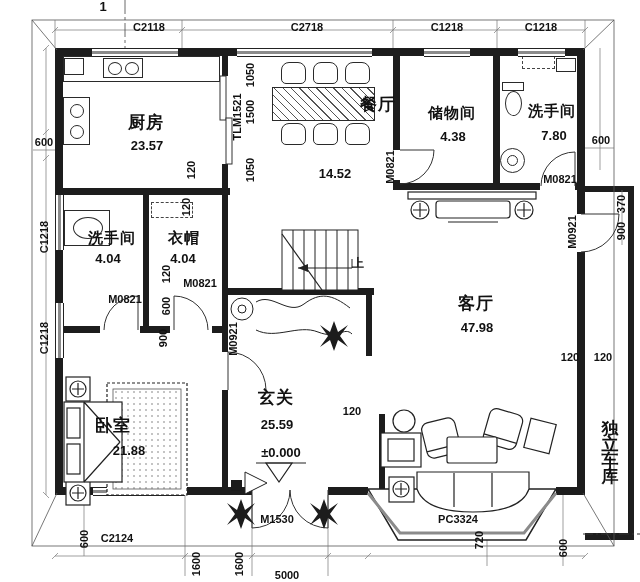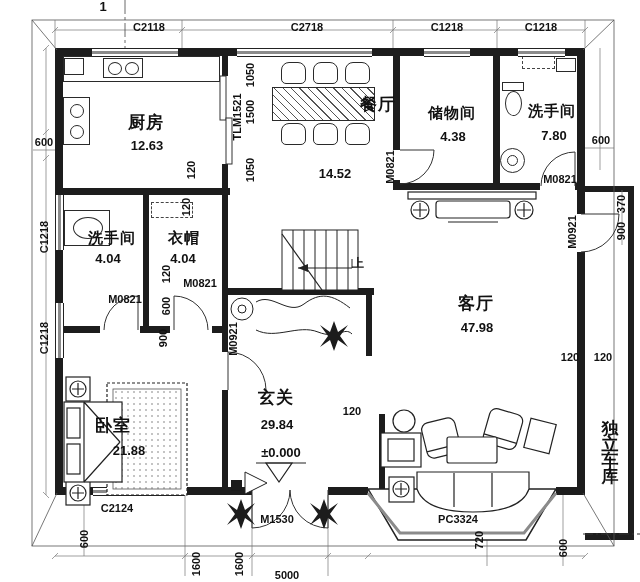--- a/index.html
+++ b/index.html
@@ -234,48 +234,48 @@
   <div class="fur dashedbox nobg" style="left:151px;top:202px;width:42px;height:16px"></div>
 
   <span class="lbl" style="left:103px;top:6px;font-size:13px">1</span>
 
   <span class="lbl" style="left:149px;top:27px">C2118</span>
   <span class="lbl" style="left:307px;top:27px">C2718</span>
   <span class="lbl" style="left:447px;top:27px">C1218</span>
   <span class="lbl" style="left:541px;top:27px">C1218</span>
   <span class="lbl v" style="left:44px;top:237px">C1218</span>
   <span class="lbl v" style="left:44px;top:338px">C1218</span>
-  <span class="lbl" style="left:117px;top:508px">C2124</span>
+  <span class="lbl" style="left:117px;top:538px">C2124</span>
   <span class="lbl" style="left:458px;top:519px">PC3324</span>
 
   <span class="lbl v" style="left:237px;top:117px">TLM1521</span>
   <span class="lbl v" style="left:390px;top:167px">M0821</span>
   <span class="lbl" style="left:560px;top:179px">M0821</span>
   <span class="lbl" style="left:125px;top:299px">M0821</span>
   <span class="lbl" style="left:200px;top:283px">M0821</span>
   <span class="lbl v" style="left:233px;top:339px">M0921</span>
   <span class="lbl v" style="left:572px;top:232px">M0921</span>
   <span class="lbl" style="left:277px;top:519px">M1530</span>
 
   <span class="lbl room-name" style="left:146px;top:122px">厨房</span>
-  <span class="lbl area" style="left:147px;top:145px">12.63</span>
+  <span class="lbl area" style="left:147px;top:145px">23.57</span>
   <span class="lbl room-name" style="left:378px;top:104px">餐厅</span>
   <span class="lbl area" style="left:335px;top:173px">14.52</span>
   <span class="lbl room-name sm" style="left:452px;top:112px">储物间</span>
   <span class="lbl area" style="left:453px;top:136px">4.38</span>
   <span class="lbl room-name sm" style="left:552px;top:110px">洗手间</span>
   <span class="lbl area" style="left:554px;top:135px">7.80</span>
   <span class="lbl room-name sm" style="left:112px;top:237px">洗手间</span>
   <span class="lbl area" style="left:108px;top:258px">4.04</span>
   <span class="lbl room-name sm" style="left:184px;top:237px">衣帽</span>
   <span class="lbl area" style="left:183px;top:258px">4.04</span>
   <span class="lbl room-name" style="left:476px;top:303px">客厅</span>
   <span class="lbl area" style="left:477px;top:327px">47.98</span>
   <span class="lbl room-name" style="left:276px;top:397px">玄关</span>
-  <span class="lbl area" style="left:277px;top:424px">29.84</span>
+  <span class="lbl area" style="left:277px;top:424px">25.59</span>
   <span class="lbl room-name" style="left:113px;top:425px">卧室</span>
   <span class="lbl area" style="left:129px;top:450px">21.88</span>
   <span class="lbl garage" style="left:610px;top:437px">独立车库</span>
 
   <span class="lbl area" style="left:281px;top:452px">±0.000</span>
   <span class="lbl" style="left:358px;top:263px;font-size:12px">上</span>
 
   <span class="lbl" style="left:44px;top:142px">600</span>
   <span class="lbl" style="left:601px;top:140px">600</span>
   <span class="lbl v" style="left:250px;top:75px">1050</span>

